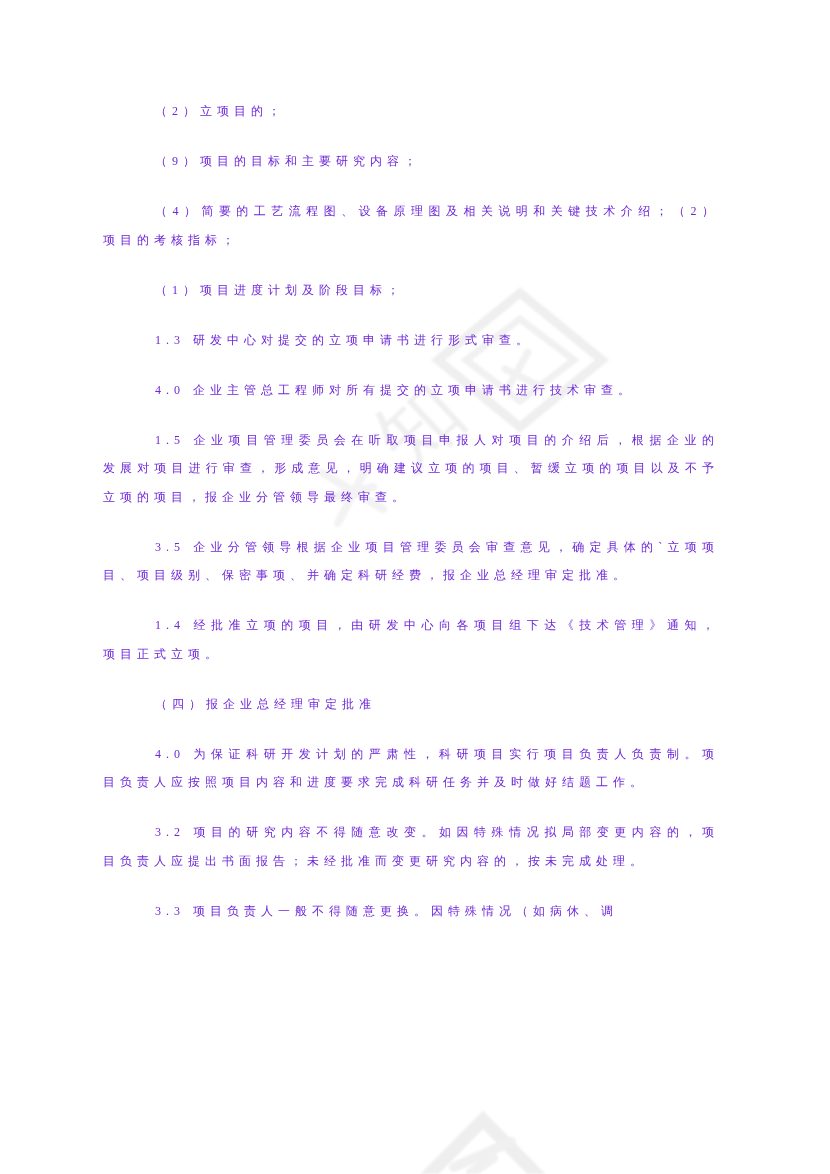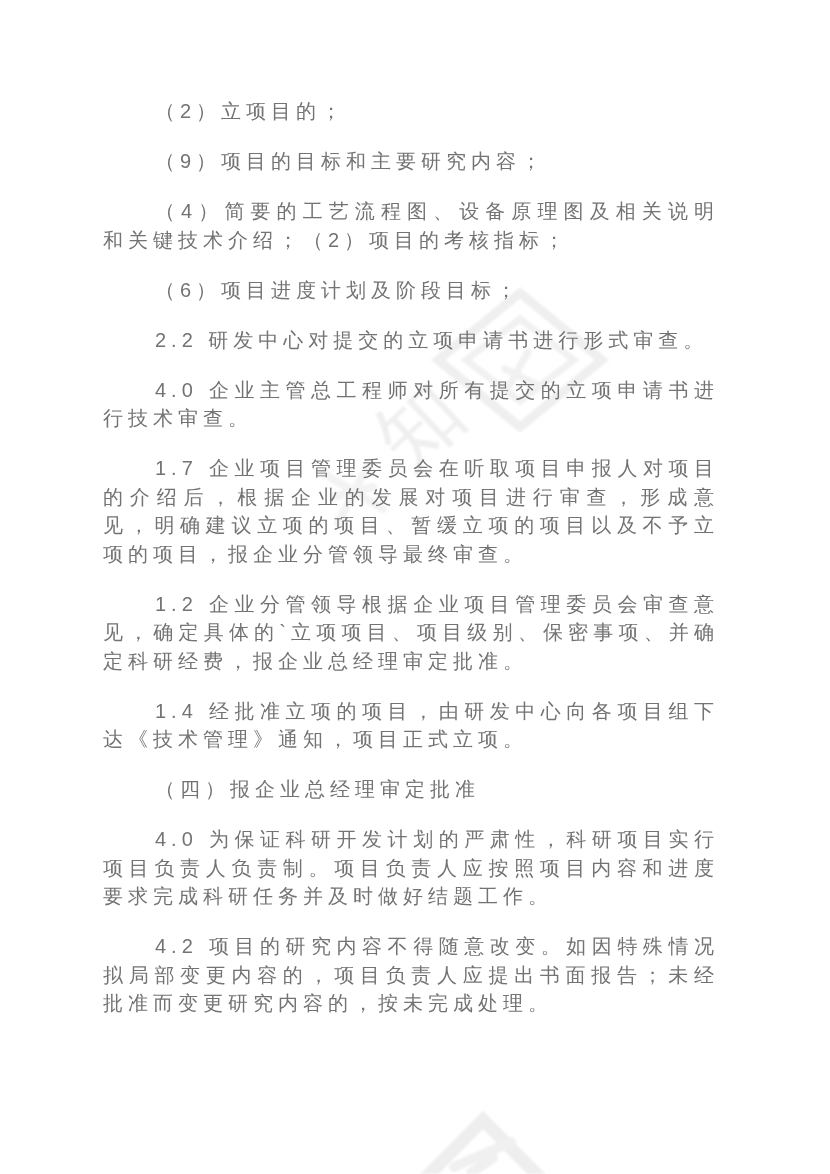--- a/index.html
+++ b/index.html
@@ -14,25 +14,25 @@
     width: 830px;
     height: 1174px;
     background: #ffffff;
     overflow: hidden;
   }
   .content {
     position: absolute;
     left: 103px;
     top: 97px;
     width: 616px;
-    font-family: Liberation Sans, sans-serif;
-    font-size: 20px;
+    font-family: Liberation Serif, serif;
+    font-size: 12px;
     line-height: 28.5px;
     letter-spacing: 5px;
-    color: #737373;
+    color: #6d28d9;
     text-align: justify;
   }
   .content p {
     margin: 0 0 21.5px 0;
     text-indent: 52px;
   }
   .watermark {
     position: absolute;
     pointer-events: none;
     filter: blur(1.1px);
@@ -63,24 +63,25 @@
 
   <svg class="watermark wm-bottom" width="230" height="78" viewBox="0 0 230 78" aria-hidden="true">
     <path d="M8,130 L113,24 L218,130" fill="none" stroke="#eeeeee" stroke-width="13"></path>
     <path d="M84,71 L141,46 M101,77 L123,62" fill="none" stroke="#f0f0f0" stroke-width="10" stroke-linecap="round"></path>
   </svg>
 
   <div class="content">
     <p>（2）立项目的；</p>
     <p>（9）项目的目标和主要研究内容；</p>
     <p>（4）简要的工艺流程图、设备原理图及相关说明和关键技术介绍；（2）项目的考核指标；</p>
-    <p>（6）项目进度计划及阶段目标；</p>
-    <p>2.2 研发中心对提交的立项申请书进行形式审查。</p>
+    <p>（1）项目进度计划及阶段目标；</p>
+    <p>1.3 研发中心对提交的立项申请书进行形式审查。</p>
     <p>4.0 企业主管总工程师对所有提交的立项申请书进行技术审查。</p>
-    <p>1.7 企业项目管理委员会在听取项目申报人对项目的介绍后，根据企业的发展对项目进行审查，形成意见，明确建议立项的项目、暂缓立项的项目以及不予立项的项目，报企业分管领导最终审查。</p>
-    <p>1.2 企业分管领导根据企业项目管理委员会审查意见，确定具体的`立项项目、项目级别、保密事项、并确定科研经费，报企业总经理审定批准。</p>
+    <p>1.5 企业项目管理委员会在听取项目申报人对项目的介绍后，根据企业的发展对项目进行审查，形成意见，明确建议立项的项目、暂缓立项的项目以及不予立项的项目，报企业分管领导最终审查。</p>
+    <p>3.5 企业分管领导根据企业项目管理委员会审查意见，确定具体的`立项项目、项目级别、保密事项、并确定科研经费，报企业总经理审定批准。</p>
     <p>1.4 经批准立项的项目，由研发中心向各项目组下达《技术管理》通知，项目正式立项。</p>
     <p>（四）报企业总经理审定批准</p>
     <p>4.0 为保证科研开发计划的严肃性，科研项目实行项目负责人负责制。项目负责人应按照项目内容和进度要求完成科研任务并及时做好结题工作。</p>
-    <p>4.2 项目的研究内容不得随意改变。如因特殊情况拟局部变更内容的，项目负责人应提出书面报告；未经批准而变更研究内容的，按未完成处理。</p>
+    <p>3.2 项目的研究内容不得随意改变。如因特殊情况拟局部变更内容的，项目负责人应提出书面报告；未经批准而变更研究内容的，按未完成处理。</p>
+    <p>3.3 项目负责人一般不得随意更换。因特殊情况（如病休、调</p>
   </div>
 
 </div>
 
 </body></html>

